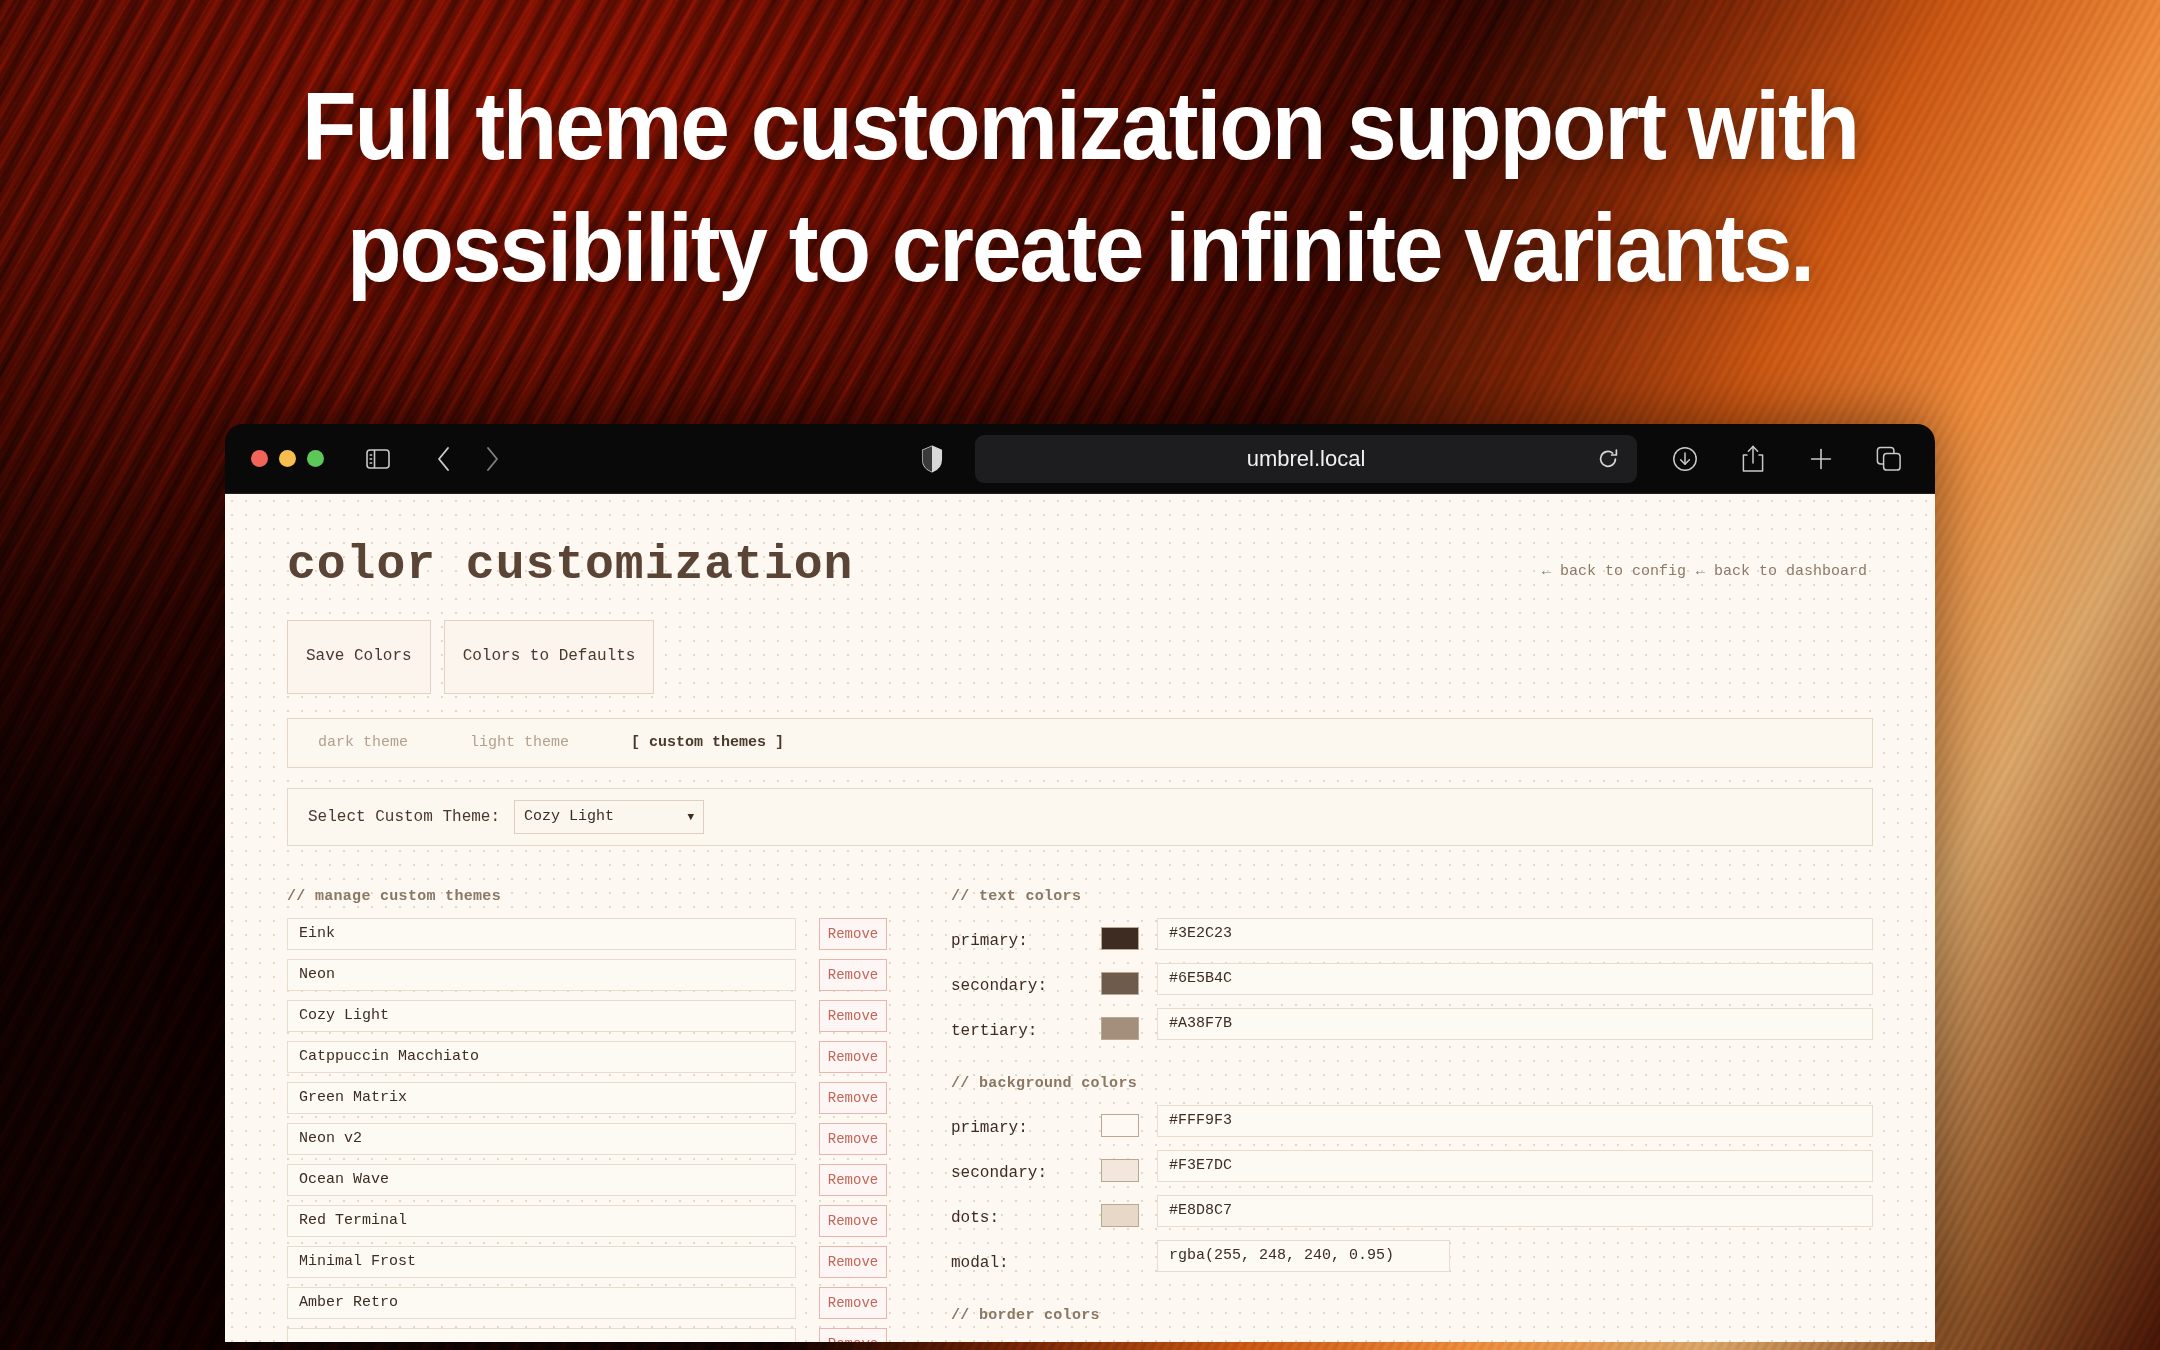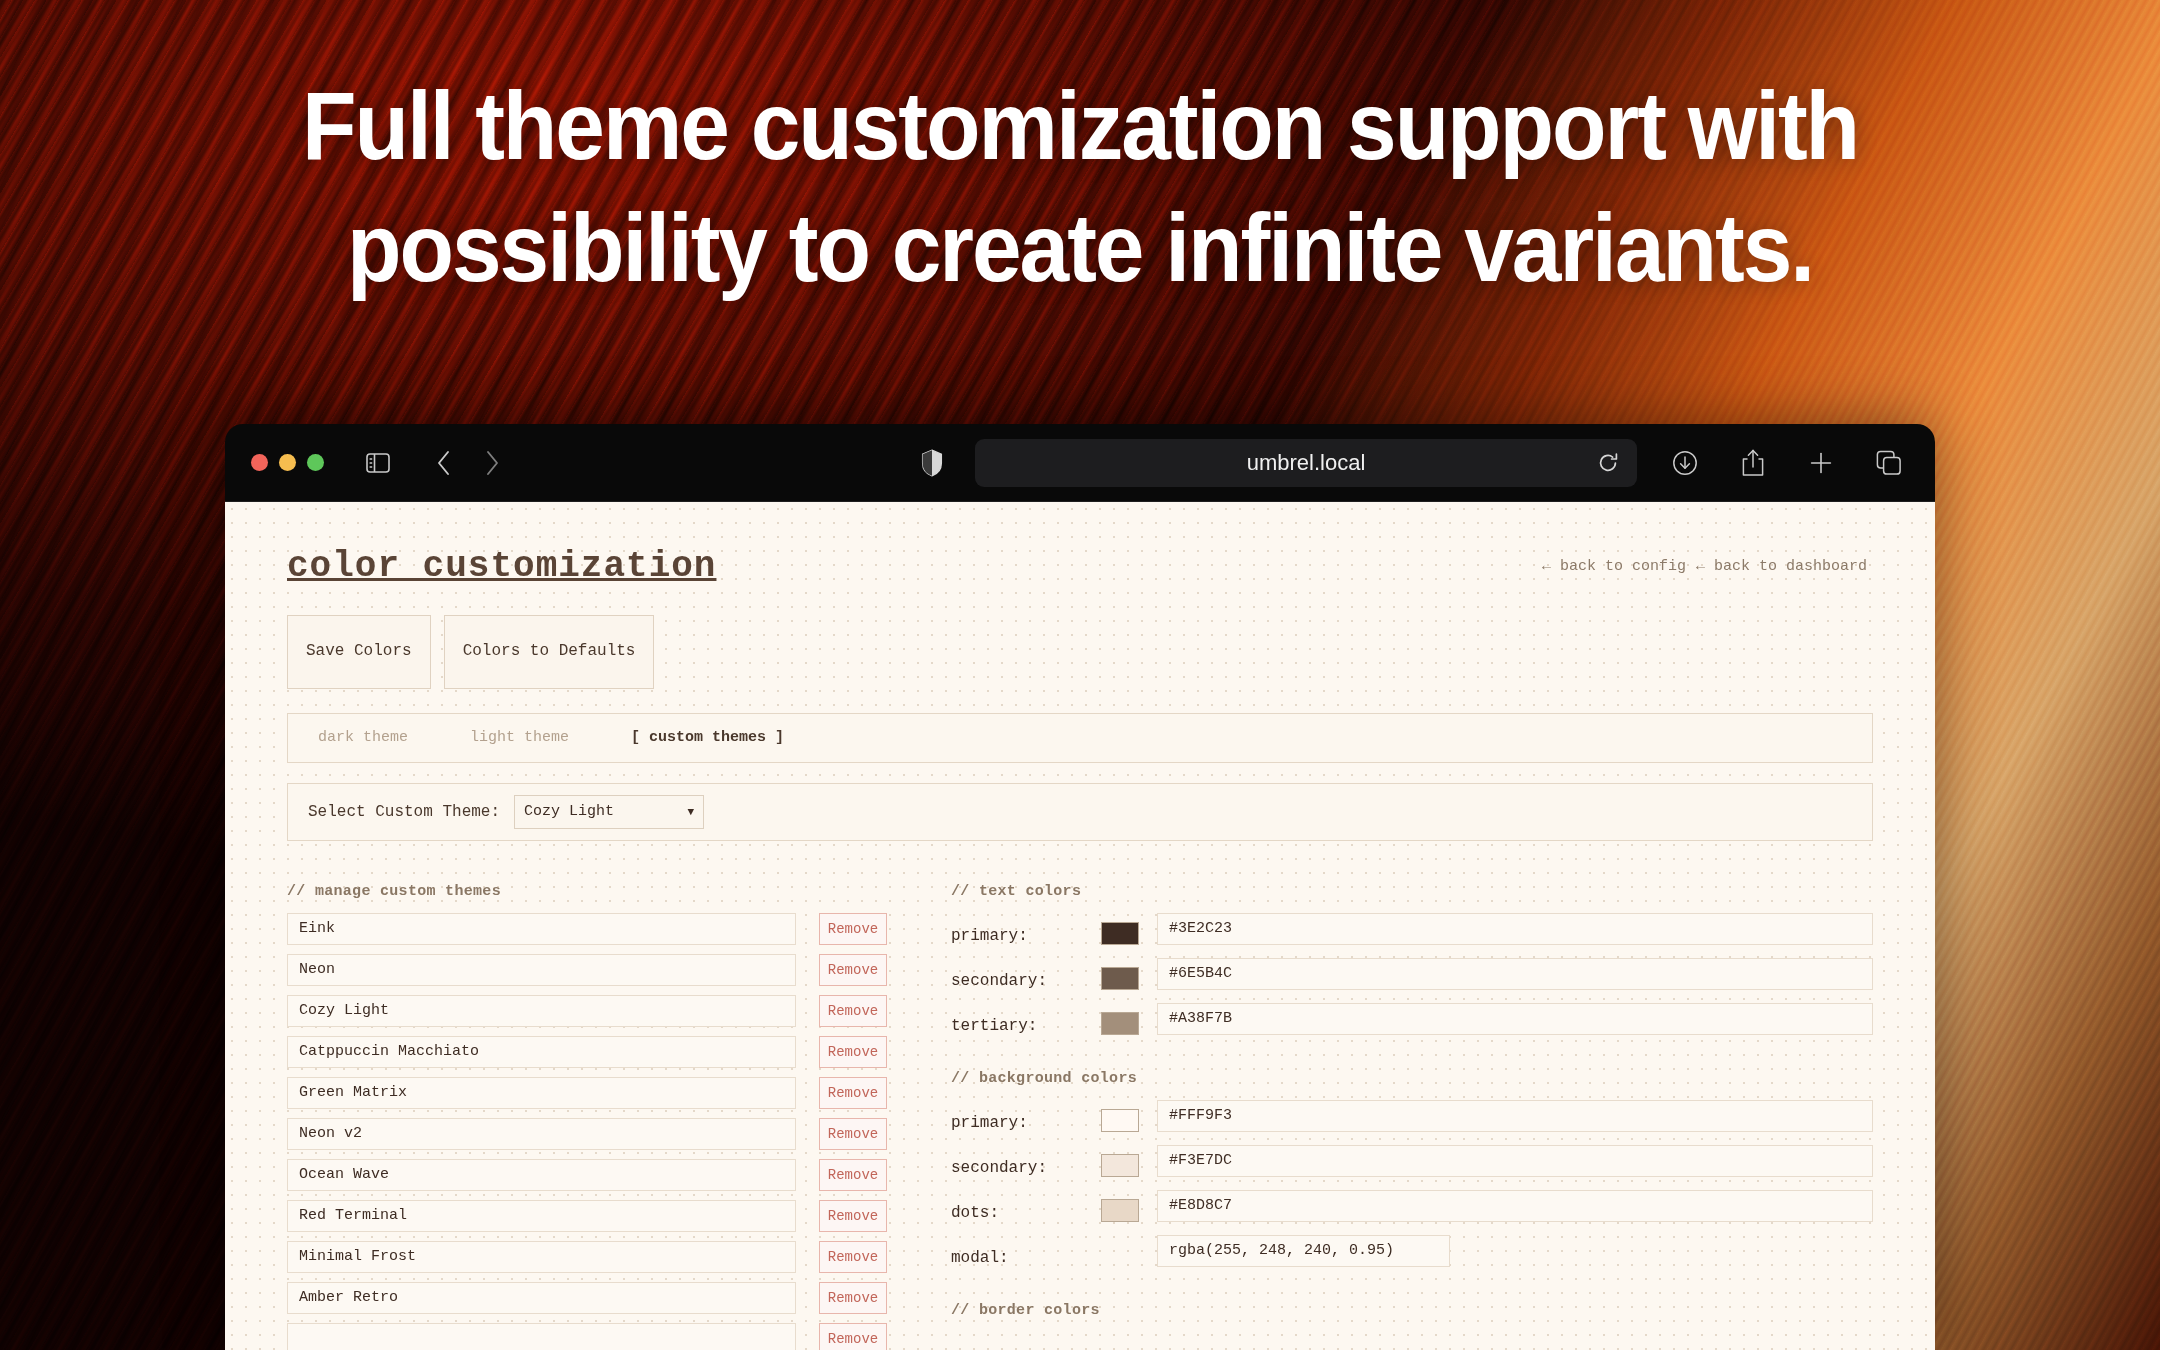--- a/index.html
+++ b/index.html
@@ -79,21 +79,21 @@
     position:absolute;
     left:225px; top:424px;
     width:1710px; height:926px;
     border-radius:18px 18px 0 0;
     overflow:hidden;
     box-shadow:0 -2px 60px rgba(0,0,0,0.45);
     z-index:10;
   }
 
   #toolbar {
-    height:78px;
+    height:70px;
     background:#090909;
     display:flex; align-items:center;
     padding:10px 26px;
     position:relative;
     border-bottom:1px solid #1f1f1f;
   }
 
   .traffic { display:flex; gap:11px; align-items:center; }
   .tl { width:17px; height:17px; border-radius:50%; }
   .tl.r { background:#f2645a; }
@@ -149,24 +149,23 @@
   }
   #page-inner { padding:44px 62px 0 62px; }
 
   #head-row {
     display:flex; align-items:flex-end; justify-content:space-between;
     padding-right:6px;
   }
   #page-title {
     font-family:"Liberation Mono", monospace;
     font-weight:bold;
-    font-size:36px;
+    font-size:48px;
     letter-spacing:1px;
     color:#5a4436;
-    text-decoration:underline;
   }
   #back-links { display:flex; gap:10px; padding-bottom:12px; }
   #back-links a {
     font-family:"Liberation Mono", monospace;
     font-size:15px;
     color:#8c7a68;
     text-decoration:none;
     white-space:nowrap;
   }
 

